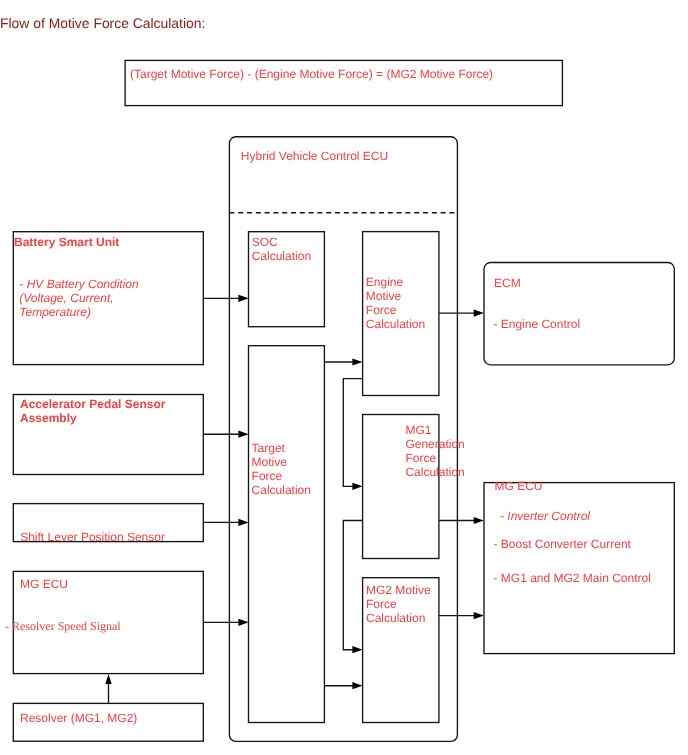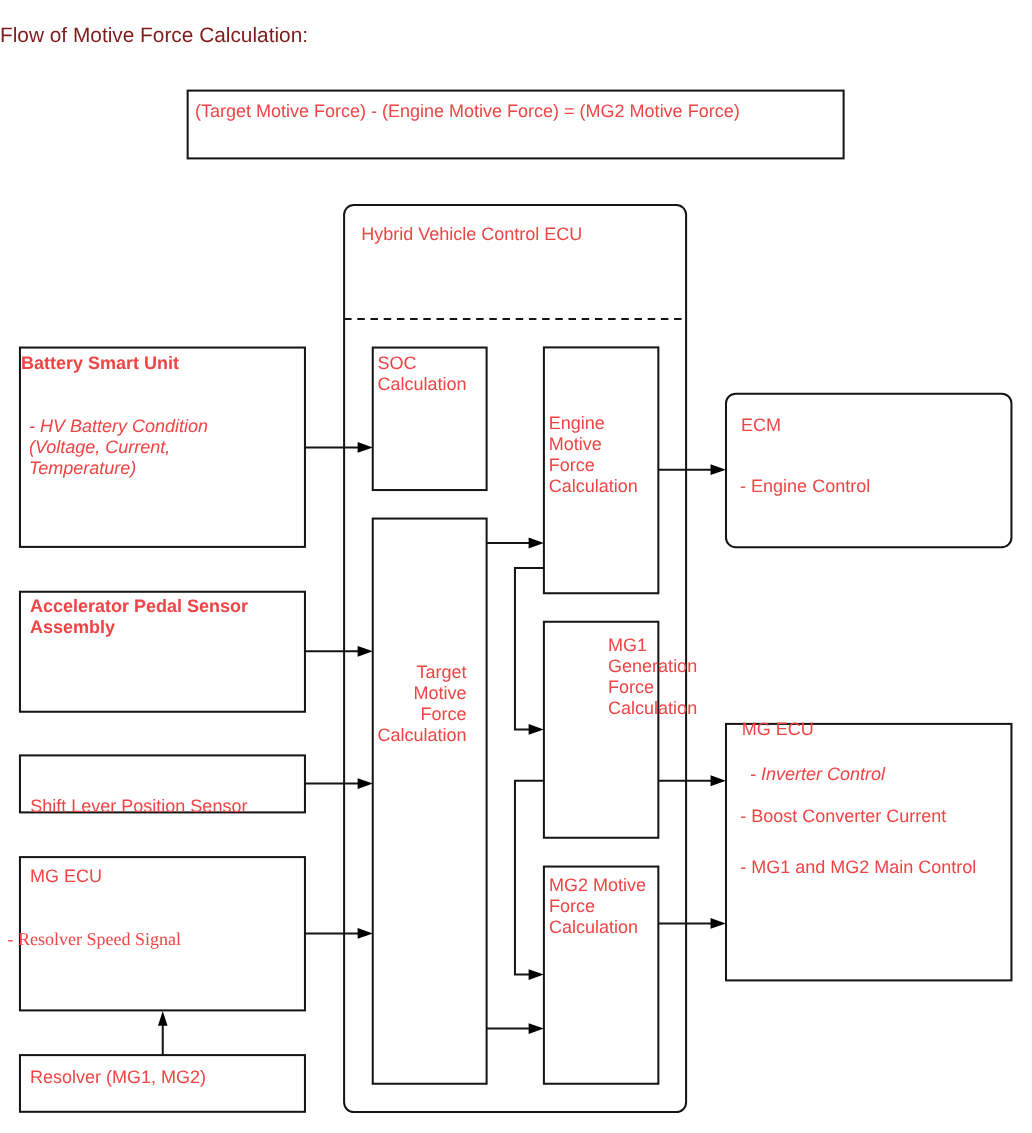--- a/index.html
+++ b/index.html
@@ -119,21 +119,21 @@
 Temperature)</div>
 <div class="txt" style="left:20.0px; top:397.8px;font-weight:bold;">Accelerator Pedal Sensor
 Assembly</div>
 <div class="txt" style="left:20.2px; top:531px;">Shift Lever Position Sensor</div>
 <div class="txt" style="left:20.0px; top:577.8px;">MG ECU</div>
 <div class="txt" style="left:5px; top:619.5px;font-family:Liberation Serif, serif;">- Resolver Speed Signal</div>
 <div class="txt" style="left:20.0px; top:711.5px;">Resolver (MG1, MG2)</div>
 
 <div class="txt" style="left:251.7px; top:236.0px;">SOC
 Calculation</div>
-<div class="txt" style="left:251.6px; top:442.3px;text-align:right;">Target
+<div class="txt" style="left:251.6px; top:442.3px;">Target
 Motive
 Force
 Calculation</div>
 <div class="txt" style="left:365.8px; top:239.9px;margin-top:36px;">Engine
 Motive
 Force
 Calculation</div>
 <div class="txt" style="left:365.4px; top:424.1px;padding-left:40px;">MG1
 Generation
 Force

